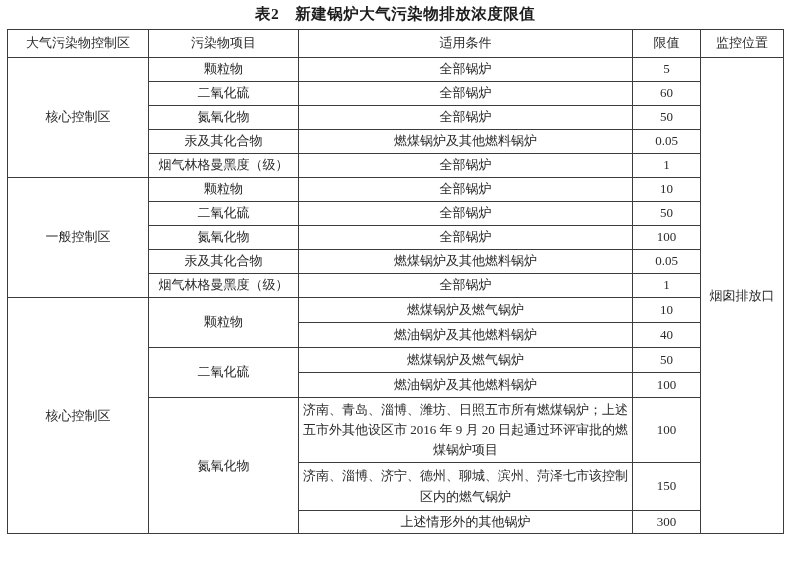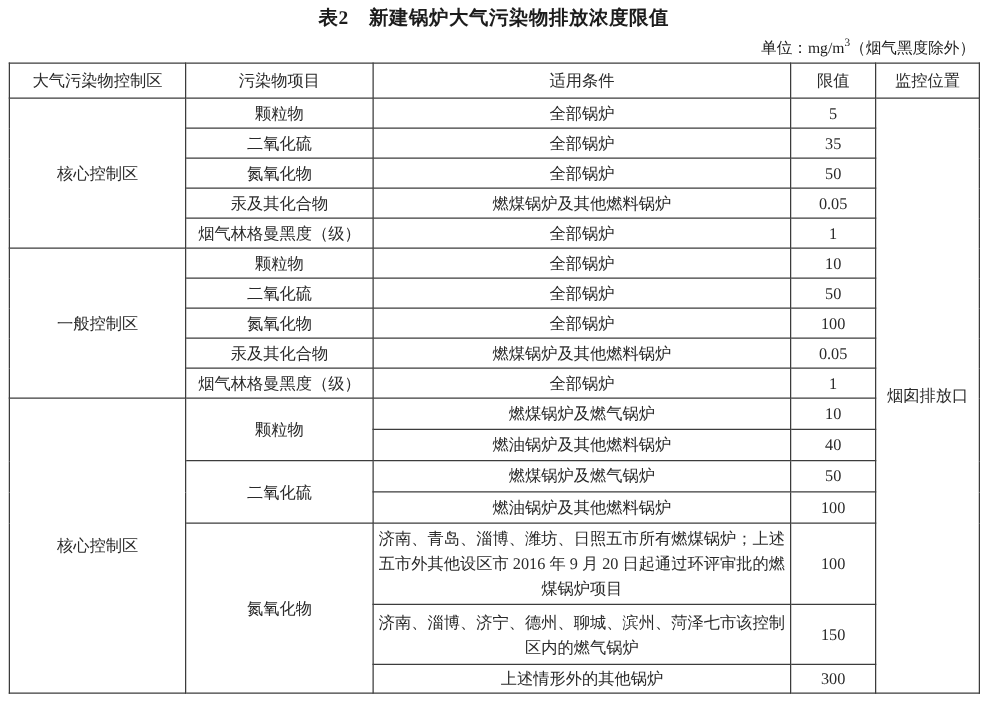--- a/index.html
+++ b/index.html
@@ -63,21 +63,20 @@
   tr.h48 { height: 48px; margin-top: 36px; }
   tr.h23 { height: 23px; }
 </style>
 </head>
 <body>
 
 <div class="page">
 
   <div class="doc-title">表2　新建锅炉大气污染物排放浓度限值</div>
 
-  <div class="unit-line"><span>单位：mg/m</span><sup>3</sup><span>（烟气黑度除外）</span></div>
 
   <table class="limits">
     <colgroup>
       <col class="c-zone">
         <col class="c-poll">
         <col class="c-cond">
         <col class="c-limit">
         <col class="c-monitor">
     </colgroup>
     <thead>
@@ -94,21 +93,21 @@
       <tr class="h24">
         <td rowspan="5">核心控制区</td>
         <td>颗粒物</td>
         <td>全部锅炉</td>
         <td>5</td>
         <td rowspan="17">烟囱排放口</td>
       </tr>
       <tr class="h24">
         <td>二氧化硫</td>
         <td>全部锅炉</td>
-        <td>35</td>
+        <td>60</td>
       </tr>
       <tr class="h24">
         <td>氮氧化物</td>
         <td>全部锅炉</td>
         <td>50</td>
       </tr>
       <tr class="h24">
         <td>汞及其化合物</td>
         <td>燃煤锅炉及其他燃料锅炉</td>
         <td>0.05</td>

